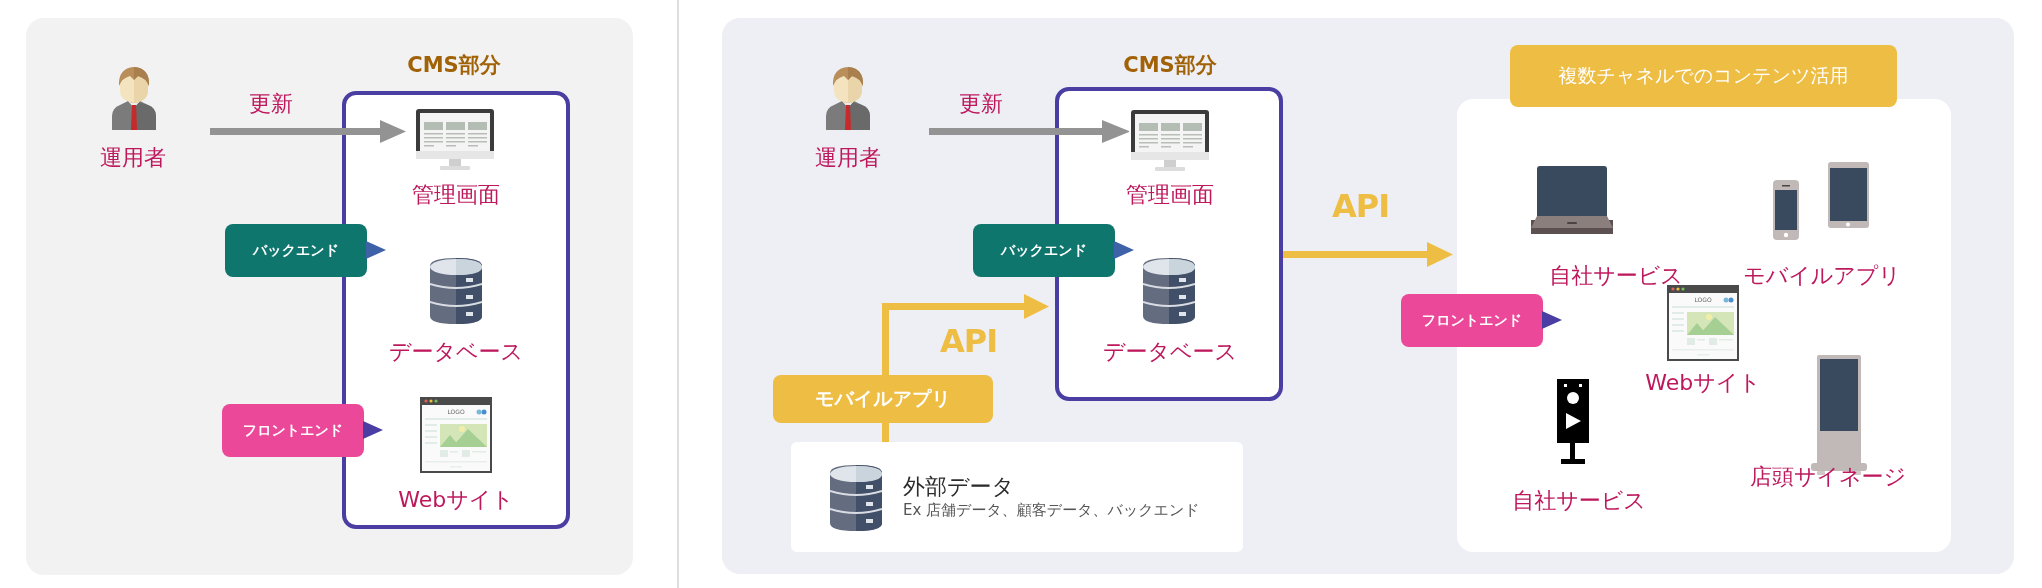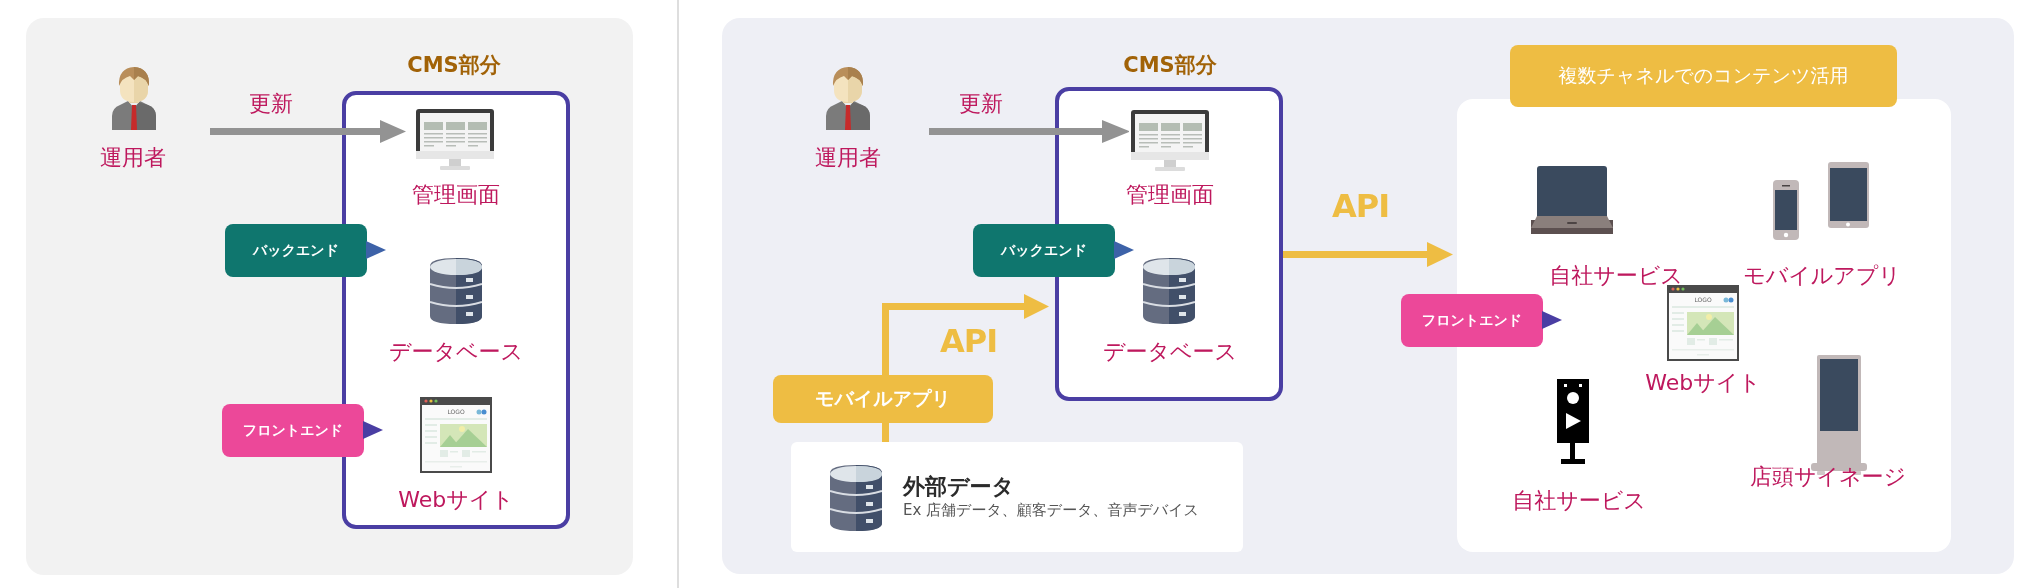--- a/index.html
+++ b/index.html
@@ -209,22 +209,22 @@
   <path d="M146 2 L171 14.5 L146 27 Z" fill="#eebd43"></path>
 </svg>
 <div class="api-text" style="left:940px;top:322px;">API</div>
 
 <div class="yellow-tag" style="left:773px;top:375px;width:220px;height:48px;">モバイルアプリ</div>
 
 <div class="ext-box"></div>
 <svg class="abs" style="left:830px;top:465px;" width="52" height="66">
     <use href="#sym-db"></use>
   </svg>
-<div class="abs" style="left:903px;top:472px;font-size:22px;color:#2b2b2b;white-space:nowrap;font-weight:bold;">外部データ</div>
-<div class="abs" style="left:903px;top:501px;font-size:15px;color:#555;white-space:nowrap;">Ex 店舗データ、顧客データ、音声デバイス</div>
+<div class="abs" style="left:903px;top:472px;font-size:22px;color:#2b2b2b;white-space:nowrap;">外部データ</div>
+<div class="abs" style="left:903px;top:501px;font-size:15px;color:#555;white-space:nowrap;">Ex 店舗データ、顧客データ、バックエンド</div>
 
 <div class="api-text" style="left:1332px;top:187px;">API</div>
 <svg class="abs" style="left:1283px;top:241px;" width="172" height="28">
   <rect x="0" y="10" width="146" height="7" fill="#eebd43"></rect>
   <path d="M144 1 L170 13.5 L144 26 Z" fill="#eebd43"></path>
 </svg>
 
 <div class="channel-box"></div>
 <div class="yellow-tag" style="left:1510px;top:45px;width:387px;height:62px;font-weight:normal;font-size:19px;">複数チャネルでのコンテンツ活用</div>
 

